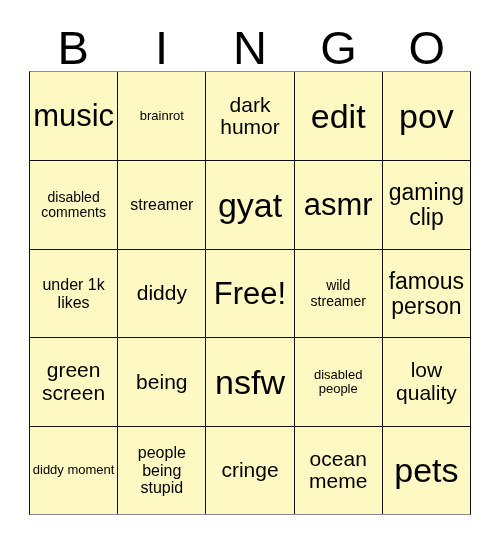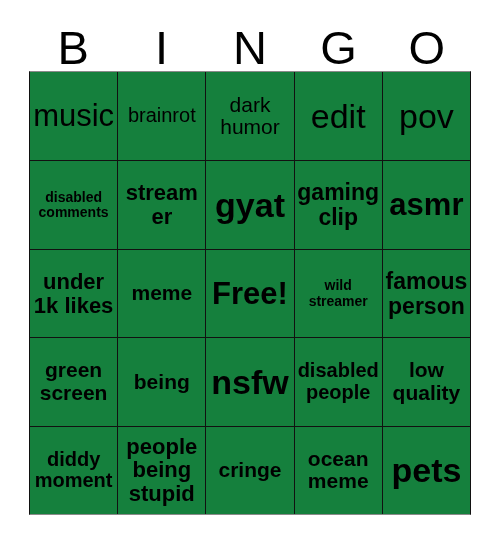--- a/index.html
+++ b/index.html
@@ -46,30 +46,29 @@
     top: 71px;
     width: 442px;
     height: 444px;
     border-top: 1px solid #8a8a8a;
     border-left: 1px solid #111111;
     border-right: 1px solid #111111;
     border-bottom: 1px solid #8a8a8a;
     box-sizing: border-box;
     display: flex;
     flex-direction: column;
-    background: #15803d;
+    background: #fef9c3;
   }
   .grid-row {
     flex: 1 1 0;
     display: flex;
     min-height: 0;
   }
   .grid-row + .grid-row .cell {
     border-top: 1px solid #111111;
-    font-weight: bold;
   }
   .cell {
     flex: 1 1 0;
     min-width: 0;
     display: flex;
     align-items: center;
     justify-content: center;
     text-align: center;
     padding: 1px 2px;
     box-sizing: border-box;
@@ -79,22 +78,22 @@
   }
   .cell + .cell {
     border-left: 1px solid #111111;
   }
   .cell span {
     display: block;
     width: 100%;
   }
   
   .fs-xs { font-size: 14px; }
-  .fs-s  { font-size: 20px; }
-  .fs-m  { font-size: 22px; text-align: center; }
+  .fs-s  { font-size: 13px; }
+  .fs-m  { font-size: 16px; text-align: center; }
   .fs-ml { font-size: 23px; }
   .fs-l  { font-size: 21px; }
   .fs-xl { font-size: 31px; }
   .fs-xxl{ font-size: 34px; }
 </style>
 </head>
 <body>
 
 <div id="card">
 
@@ -129,34 +128,34 @@
     <div class="grid-row">
       <div class="cell fs-xs">
           <span>disabled comments</span>
         </div>
       <div class="cell fs-m">
           <span>streamer</span>
         </div>
       <div class="cell fs-xxl">
           <span>gyat</span>
         </div>
+      <div class="cell fs-xl">
+          <span>asmr</span>
+        </div>
       <div class="cell fs-ml">
           <span>gaming clip</span>
         </div>
-      <div class="cell fs-xl">
-          <span>asmr</span>
-        </div>
     </div>
 
     <div class="grid-row">
       <div class="cell fs-m">
           <span>under 1k likes</span>
         </div>
       <div class="cell fs-l">
-          <span>meme</span>
+          <span>diddy</span>
         </div>
       <div class="cell fs-xl">
           <span>Free!</span>
         </div>
       <div class="cell fs-xs">
           <span>wild streamer</span>
         </div>
       <div class="cell fs-ml">
           <span>famous person</span>
         </div>

